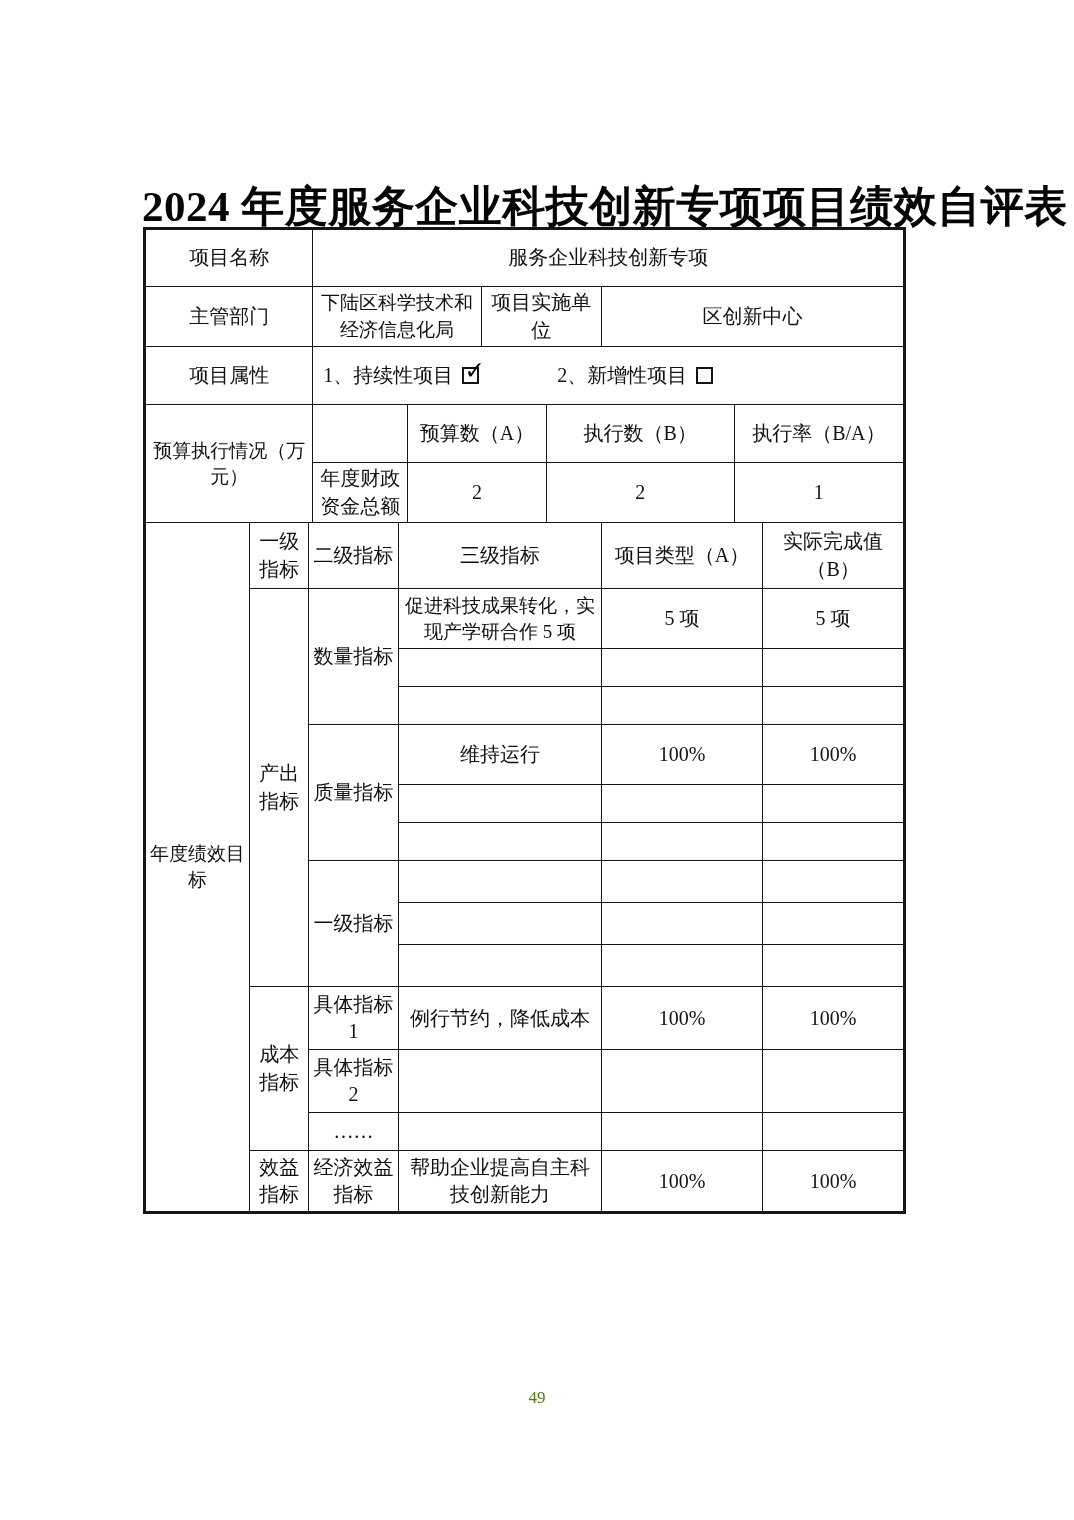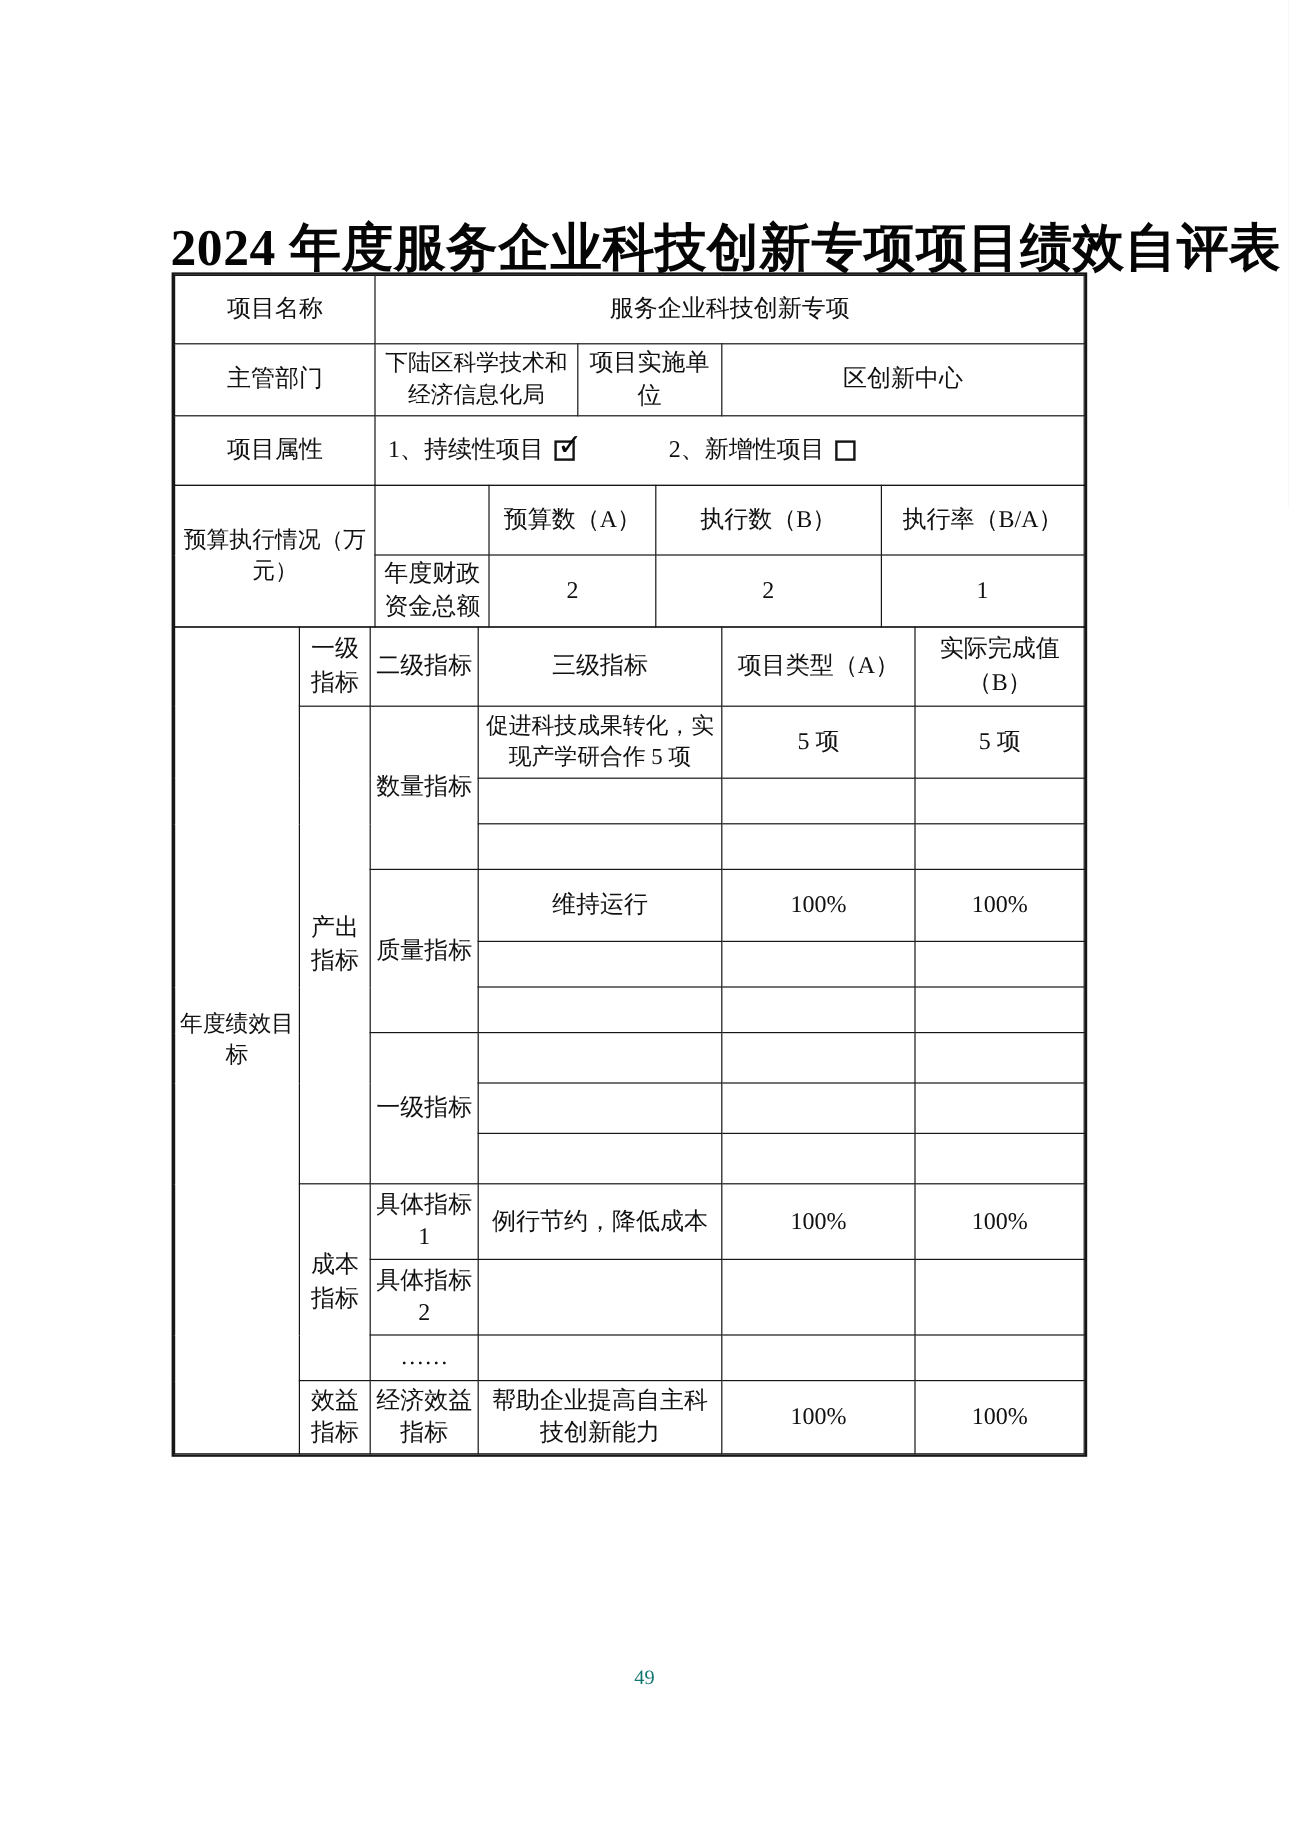--- a/index.html
+++ b/index.html
@@ -43,21 +43,21 @@
     border:2px solid #141414; margin-left:9px; position:relative;
     flex:0 0 auto;
   }
   .cb .mark {
     position:absolute; left:0px; top:-11px;
     font-family:"DejaVu Sans",sans-serif;
     font-size:25px; font-weight:bold; color:#0a0a0a; line-height:1;
   }
   .pagenum {
     position:absolute; left:0; top:1388px; width:100%;
-    text-align:center; font-size:17px; color:#0f766e;
+    text-align:center; font-size:17px; color:#4d7c0f;
   }
 </style>
 </head>
 <body>
 
 <div class="page">
 
   <div class="title">2024 年度服务企业科技创新专项项目绩效自评表</div>
 
   <div class="tbl-wrap">

